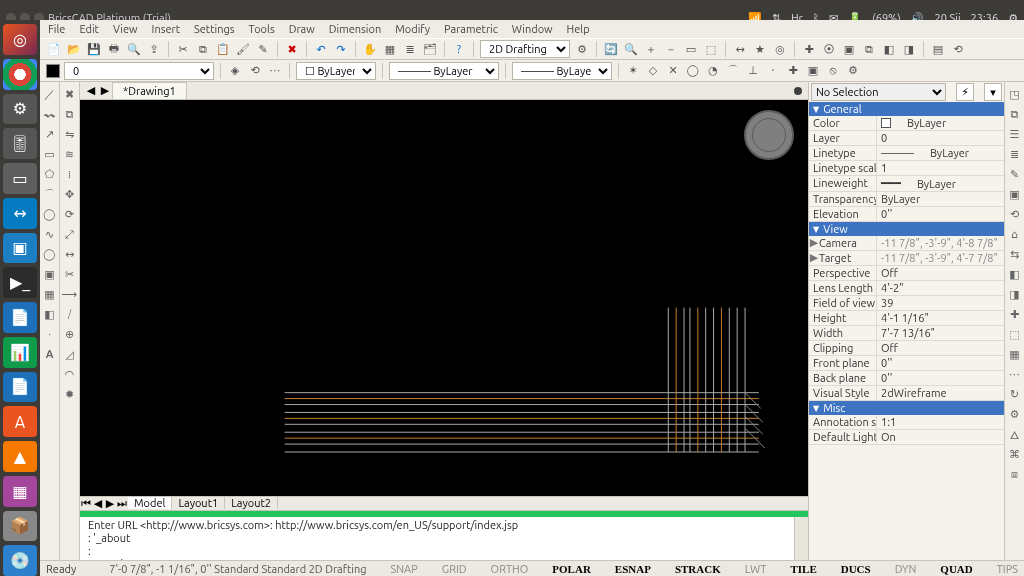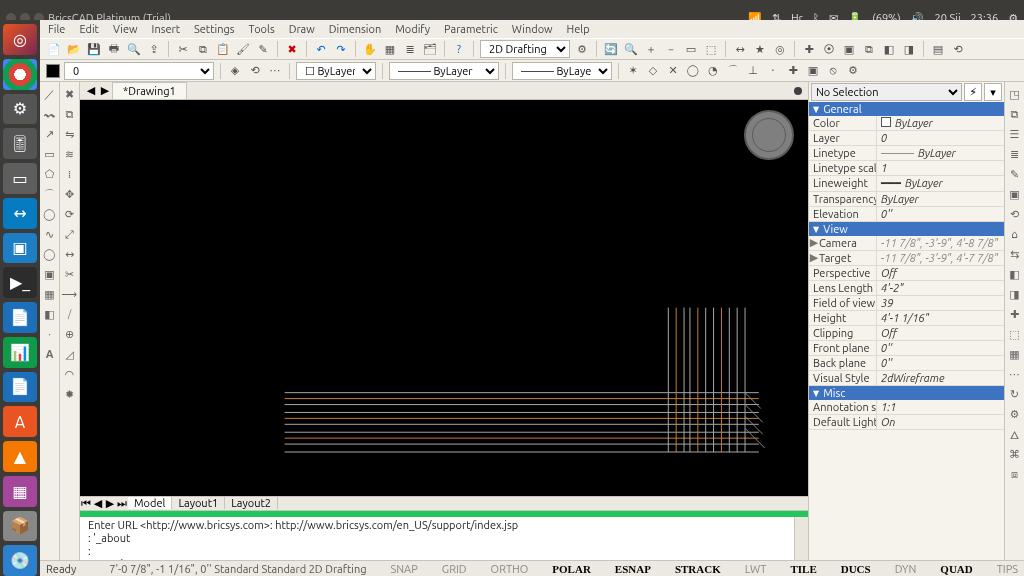--- a/index.html
+++ b/index.html
@@ -57,28 +57,28 @@
 .bottomtabs .btab.active{ background:#fff; }
 
 .cmdarea{ height:70px; background:#fff; border-top:6px solid #22c55e; font-family:monospace; font-size:11px; color:#222; padding:2px 8px; overflow:hidden; white-space:pre; position:relative;}
 .cmdarea .scroll{position:absolute; right:0; top:0; bottom:0; width:14px; background:#e9e6dd; border-left:1px solid #c8c4b9;}
 .statusbar{ height:16px; background:#ece9e2; display:flex; align-items:center; padding:0 6px; font-size:10px; color:#3a3a3a; border-top:1px solid #c8c4b9;}
 .statusbar .coords{ margin-left:auto; color:#555;}
 .statusbar .tog{ margin-left:24px; color:#888;}
 .statusbar .tog.on{ color:#000; font-weight:bold;font-family:Liberation Serif, serif;}
 
 .propspanel{ width:196px; background:#f5f3ec; border-left:1px solid #c8c4b9; display:flex; flex-direction:column; }
-.propspanel .sel{ height:20px; display:flex; align-items:center; padding:2px; gap:2px;}
+.propspanel .sel{ height:20px; display:flex; align-items:center; padding:2px; gap:10px;}
 .propspanel .sel select{ flex:1; height:18px; border:1px solid #b8b4a8; font-size:11px;}
 .propspanel .sel .ib{ width:18px;height:18px; border:1px solid #b8b4a8; background:#fff; display:flex; align-items:center; justify-content:center;}
 .propspanel .section{ background:#3d73c0; color:#fff; padding:1px 4px; font-size:10px; display:flex; align-items:center;}
 .propspanel .section .tri{ margin-right:4px; font-size:8px;}
 .propspanel .row{ display:flex; font-size:10px; border-bottom:1px solid #dedacf;}
 .propspanel .row .k{ width:68px; padding:1px 4px; color:#333; border-right:1px solid #dedacf; white-space:nowrap; overflow:hidden;}
-.propspanel .row .v{ flex:1; padding:1px 4px; color:#333; display:flex; gap:4px; white-space:nowrap; overflow:hidden;font-style:italic;}
+.propspanel .row .v{ flex:1; padding:1px 4px; color:#333; display:flex; align-items:center; gap:16px; white-space:nowrap; overflow:hidden;}
 .propspanel .row .sw{ width:10px; height:10px; background:#fff; border:1px solid #555;}
 .propspanel .row.muted .v{ color:#888;}
 .propspanel .row .ar{ width:10px; text-align:center; color:#777;}
 .propspanel .row.witharrow .k{ padding-left:0;}
 
 
 svg.drawing{ width:100%; height:100%; }
 svg.drawing line.gray{ stroke:#aaa; stroke-width:1;}
 svg.drawing line.orange{ stroke:#c87f2a; stroke-width:1;}
 svg.drawing line.inner{ stroke:#888; stroke-width:1;}
@@ -390,20 +390,24 @@
           <div class="k">Lens Length</div>
           <div class="v">4'-2"</div>
         </div>
       <div class="row">
           <div class="k">Field of view</div>
           <div class="v">39</div>
         </div>
       <div class="row">
           <div class="k">Height</div>
           <div class="v">4'-1 1/16"</div>
+        </div>
+      <div class="row">
+          <div class="k">Width</div>
+          <div class="v">7'-7 13/16"</div>
         </div>
       <div class="row">
           <div class="k">Clipping</div>
           <div class="v">Off</div>
         </div>
       <div class="row">
           <div class="k">Front plane</div>
           <div class="v">0''</div>
         </div>
       <div class="row">

